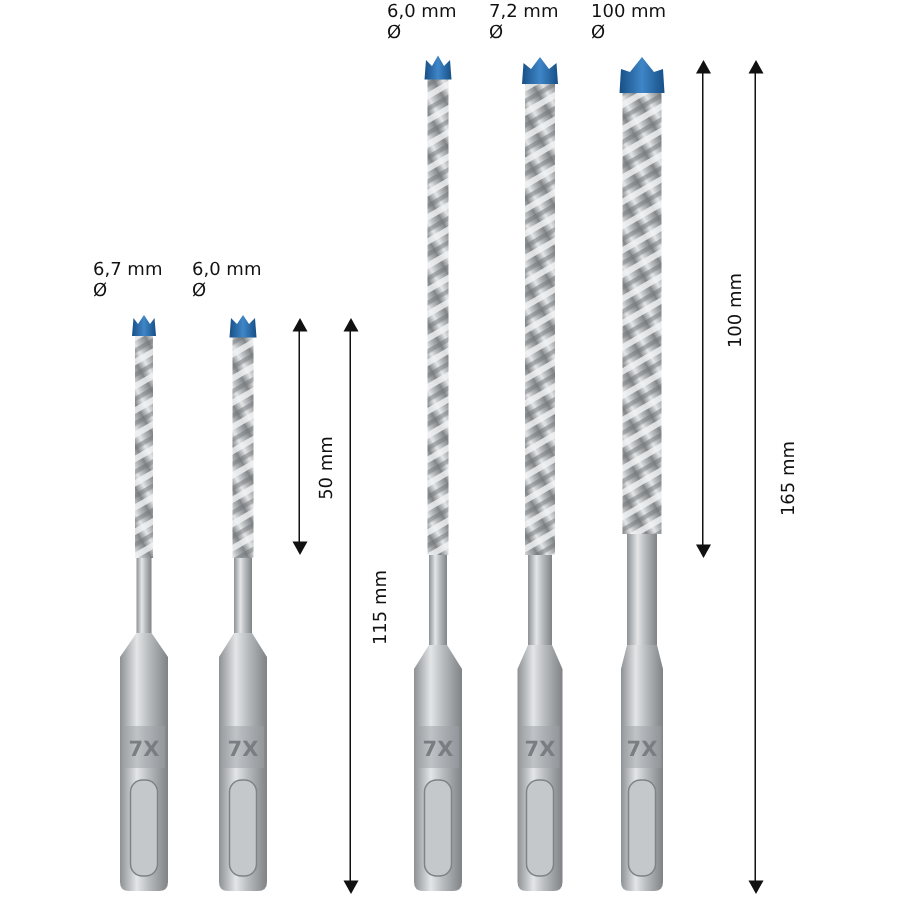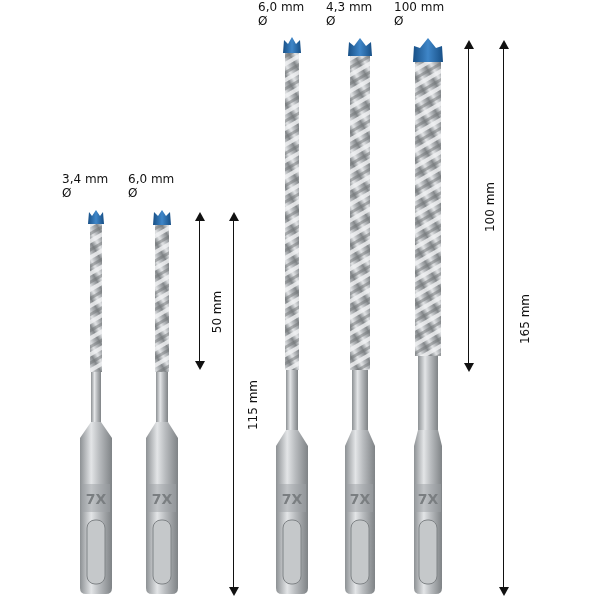--- a/index.html
+++ b/index.html
@@ -14,33 +14,33 @@
   .dim .ah-down { position:absolute; left:1px; bottom:0; width:0; height:0;
     border-left:5px solid transparent; border-right:5px solid transparent; border-top:9px solid #111; }
   .dim-text { position:absolute; font-size:12px; white-space:nowrap;
     transform:rotate(-90deg); transform-origin:center center; }
   svg text { font-family:"DejaVu Sans","Liberation Sans",sans-serif; }
 </style>
 </head>
 <body>
 
 <div class="label" style="left:62px; top:172px;">
-  <span>3,4 mm</span>
+  <span>6,7 mm</span>
   <span class="dia">Ø</span>
 </div>
 <div class="label" style="left:128px; top:172px;">
   <span>6,0 mm</span>
   <span class="dia">Ø</span>
 </div>
 <div class="label" style="left:258px; top:0px;">
   <span>6,0 mm</span>
   <span class="dia">Ø</span>
 </div>
 <div class="label" style="left:326px; top:0px;">
-  <span>4,3 mm</span>
+  <span>7,2 mm</span>
   <span class="dia">Ø</span>
 </div>
 <div class="label" style="left:394px; top:0px;">
   <span>100 mm</span>
   <span class="dia">Ø</span>
 </div>
 
 <svg width="600" height="600" style="position:absolute;left:0;top:0;">
   <defs>
     <linearGradient id="steel" x1="0" x2="1" y1="0" y2="0">

